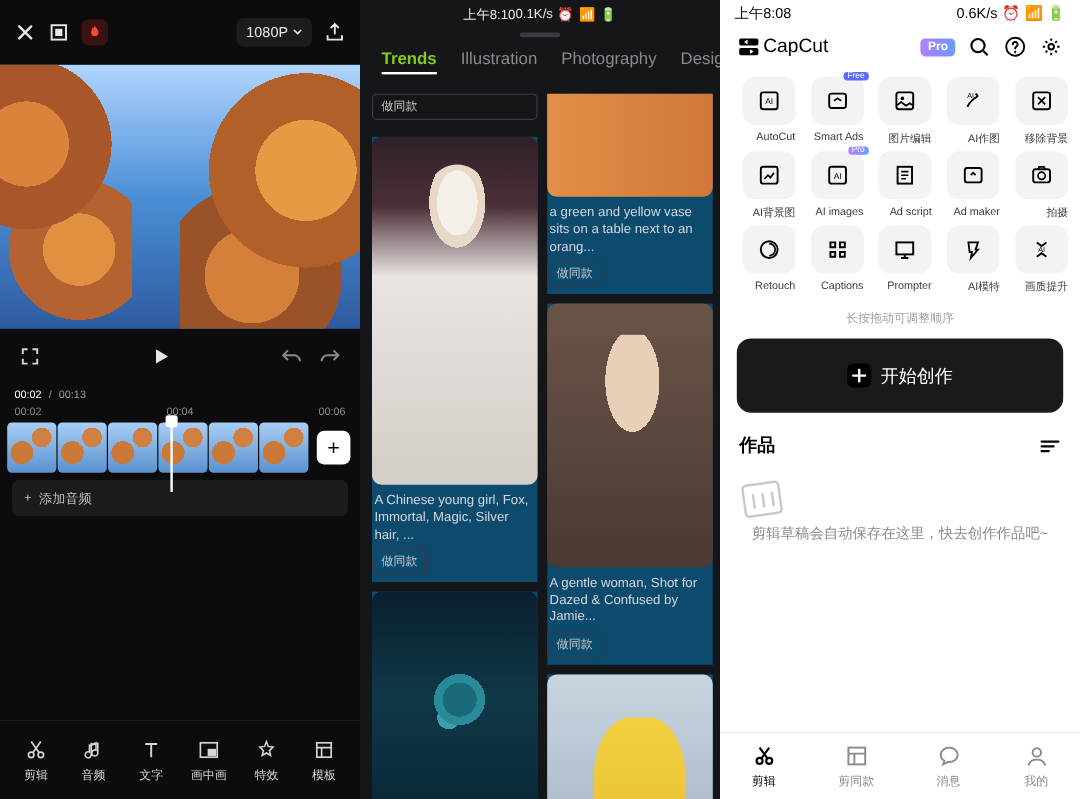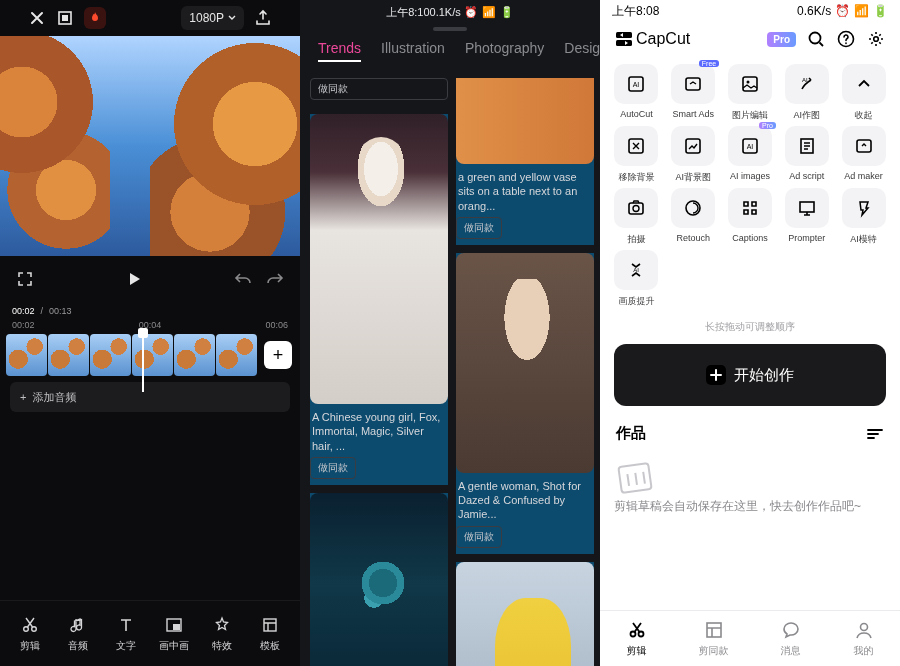--- a/index.html
+++ b/index.html
@@ -2,21 +2,21 @@
 <html><head>
 <meta charset="utf-8">
 <style>
 *{box-sizing:border-box;margin:0;padding:0;font-family:-apple-system,BlinkMacSystemFont,"PingFang SC","Microsoft YaHei",sans-serif}
 html,body{width:900px;height:666px;overflow:hidden;background:#000}
 .wrap{display:flex;width:900px;height:666px}
 .pane{position:relative;overflow:hidden}
 
 
 .pA{width:300px;background:#0c0c0e}
-.ahdr{height:36px;display:flex;align-items:center;padding:0 28px;gap:10px}
+.ahdr{height:54px;display:flex;align-items:center;padding:0 12px;gap:10px}
 .ico{display:flex;align-items:center;justify-content:center}
 .spacer{flex:1}
 .ares{font-size:12px;color:#e6e6e6;background:#1c1c1e;padding:5px 8px;border-radius:6px;display:flex;align-items:center;gap:4px}
 .apreview{height:220px;background:linear-gradient(180deg,#b0d4ff 0%,#4a8fd6 50%,#2d5a9e 100%);position:relative;overflow:hidden}
 .leaf{position:absolute}
 .lfL{left:0;top:0;width:110px;height:220px;background:radial-gradient(circle at 20% 30%,#d9843a 0 20%,#a8562a 20% 40%,transparent 40%),radial-gradient(circle at 60% 70%,#e09040 0 18%,#b36230 18% 35%,transparent 35%)}
 .lfR{right:0;top:0;width:150px;height:220px;background:radial-gradient(circle at 70% 40%,#e89944 0 25%,#b06028 25% 48%,transparent 48%),radial-gradient(circle at 40% 80%,#d4803a 0 20%,#9a5228 20% 38%,transparent 38%)}
 .actrl{height:46px;display:flex;align-items:center;justify-content:space-between;padding:0 16px}
 .atime{height:18px;display:flex;align-items:center;gap:6px;padding:0 12px;font-size:9px;color:#9a9a9c}
 .atime .cur{color:#fff}
@@ -31,21 +31,21 @@
 .aaudio{margin:6px 10px;height:30px;background:#1c1c1e;border-radius:6px;display:flex;align-items:center;padding:0 10px;gap:6px;font-size:11px;color:#bfbfc2}
 .atool{position:absolute;left:0;right:0;bottom:0;height:66px;background:#0c0c0e;display:flex;align-items:center;justify-content:space-between;padding:0 10px;border-top:1px solid #1a1a1c}
 .atbtn{display:flex;flex-direction:column;align-items:center;gap:4px;font-size:10px;color:#d6d6d8;width:40px}
 .flame{width:22px;height:22px;border-radius:6px;background:#3a1210;display:flex;align-items:center;justify-content:center}
 
 
 .pB{width:300px;background:#14161a}
 .bstat{height:24px;display:flex;align-items:center;justify-content:center;padding:0 12px;font-size:11px;color:#e8e8ea}
 .bindic{position:absolute;left:50%;top:27px;transform:translateX(-50%);width:34px;height:4px;border-radius:2px;background:#3a3c42}
 .btabs{display:flex;gap:20px;padding:16px 18px 12px;font-size:14px;color:#8a8b8f}
-.btabs .act{color:#ec4899;font-weight:400;border-bottom:2px solid #fff;padding-bottom:4px}
+.btabs .act{color:#84cc16;font-weight:700;border-bottom:2px solid #fff;padding-bottom:4px}
 .bbody{position:absolute;left:0;right:0;top:78px;bottom:0;overflow:hidden;padding:0 10px}
 .bcols{display:flex;gap:8px}
 .bcol{width:138px;display:flex;flex-direction:column;gap:8px}
 .bcard{background:#0c4a6e}
 .bimg{width:138px;border-radius:8px}
 .bi1{height:290px;background:linear-gradient(180deg,#302028 0%,#4a3038 20%,#e8e4e0 40%,#d4cec8 100%);position:relative}
 .bi1::after{content:"";position:absolute;left:30%;top:8%;width:60px;height:80px;background:radial-gradient(ellipse at 50% 40%,#f4efe8 0 40%,#e8d8c8 40% 55%,transparent 55%);border-radius:50% 50% 40% 40%}
 .bi2{height:180px;background:linear-gradient(180deg,#0a2030 0%,#103848 50%,#0a2838 100%);position:relative}
 .bi2::after{content:"";position:absolute;left:20%;top:25%;width:90px;height:100px;background:radial-gradient(circle at 50% 45%,#1a6a7a 0 20%,#2a8a9a 20% 30%,transparent 30%),radial-gradient(circle at 40% 60%,#3aa0b0 0 12%,transparent 12%),radial-gradient(circle at 60% 55%,#2a8090 0 10%,transparent 10%)}
 .bi3{height:86px;background:linear-gradient(90deg,#e09048 0%,#d07838 100%);border-radius:0 0 8px 8px}
@@ -56,31 +56,31 @@
 .bcap{font-size:11px;color:#d6d7da;padding:6px 2px 4px;line-height:1.3}
 .bbtn{display:inline-block;font-size:10px;color:#c8c9cc;border:1px solid #3a3c42;border-radius:4px;padding:3px 7px;margin-bottom:6px}
 
 
 .pC{width:300px;background:#fff}
 .cstat{height:22px;display:flex;align-items:center;justify-content:space-between;padding:2px 12px;font-size:12px;color:#000}
 .chdr{height:34px;display:flex;align-items:center;padding:0 14px;gap:10px}
 .clogo{display:flex;align-items:center;gap:2px;font-weight:400;font-size:16px}
 .cpro{font-size:10px;font-weight:600;background:linear-gradient(90deg,#b080ff,#6a9aff);color:#fff;padding:2px 6px;border-radius:4px}
 .cgrid{display:grid;grid-template-columns:repeat(5,1fr);gap:4px 4px;padding:8px 10px}
-.cgi{display:flex;flex-direction:column;align-items:center;gap:5px}
+.cgi{display:flex;flex-direction:column;align-items:flex-end;gap:5px}
 .cgb{width:44px;height:40px;background:#f3f3f5;border-radius:10px;display:flex;align-items:center;justify-content:center;position:relative}
 .cgl{font-size:9px;color:#3a3a3c;text-align:center}
 .cbadge{position:absolute;right:-4px;top:-4px;font-size:7px;padding:0 3px;border-radius:3px;color:#fff}
 .bfree{background:#5a6aff}
 .bpro{background:linear-gradient(90deg,#b080ff,#6a9aff)}
 .chint{text-align:center;font-size:10px;color:#a0a0a4;padding:4px 4px 10px}
 .cmain{margin:0 14px;height:62px;background:#1a1a1c;border-radius:12px;display:flex;align-items:center;justify-content:center;gap:8px;color:#fff;font-size:15px;font-weight:500}
 .cmain .plus{width:20px;height:20px;background:#000;border-radius:5px;display:flex;align-items:center;justify-content:center}
 .csec{display:flex;align-items:center;justify-content:space-between;padding:18px 16px 6px;font-size:15px;font-weight:600}
-.cempty{padding:10px 14px;font-size:12px;color:#8a8a8e;line-height:1.5}
+.cempty{text-align:center;padding:10px 14px;font-size:12px;color:#8a8a8e;line-height:1.5}
 .cnav{position:absolute;left:0;right:0;bottom:0;height:56px;background:#fff;display:flex;align-items:center;justify-content:space-around;border-top:1px solid #ebebed}
 .cnb{display:flex;flex-direction:column;align-items:center;gap:3px;font-size:10px;color:#8a8a8e}
 .cnb.act{color:#000}
 svg{display:block}
 </style>
 </head>
 <body>
 
 <div class="wrap">
 
@@ -338,28 +338,20 @@
             <svg width="22" height="22" viewBox="0 0 22 22">
               <path d="M6 16c2-4 4-6 9-9M13 5l2 2" stroke="#000" stroke-width="1.6" fill="none"></path>
               <text x="6" y="9" font-size="6" fill="#000">AI</text>
             </svg>
           </div>
           <div class="cgl">AI作图</div>
         </div>
         <div class="cgi">
           <div class="cgb">
             <svg width="22" height="22" viewBox="0 0 22 22">
-              <path d="M6 13l5-5 5 5" stroke="#000" stroke-width="1.8" fill="none"></path>
-            </svg>
-          </div>
-          <div class="cgl">收起</div>
-        </div>
-        <div class="cgi">
-          <div class="cgb">
-            <svg width="22" height="22" viewBox="0 0 22 22">
               <rect x="4" y="4" width="14" height="14" rx="2" stroke="#000" stroke-width="1.6" fill="none"></rect>
               <path d="M8 8l6 6M14 8l-6 6" stroke="#000" stroke-width="1.4"></path>
             </svg>
           </div>
           <div class="cgl">移除背景</div>
         </div>
         <div class="cgi">
           <div class="cgb">
             <svg width="22" height="22" viewBox="0 0 22 22">
               <rect x="4" y="4" width="14" height="14" rx="2" stroke="#000" stroke-width="1.6" fill="none"></rect>

